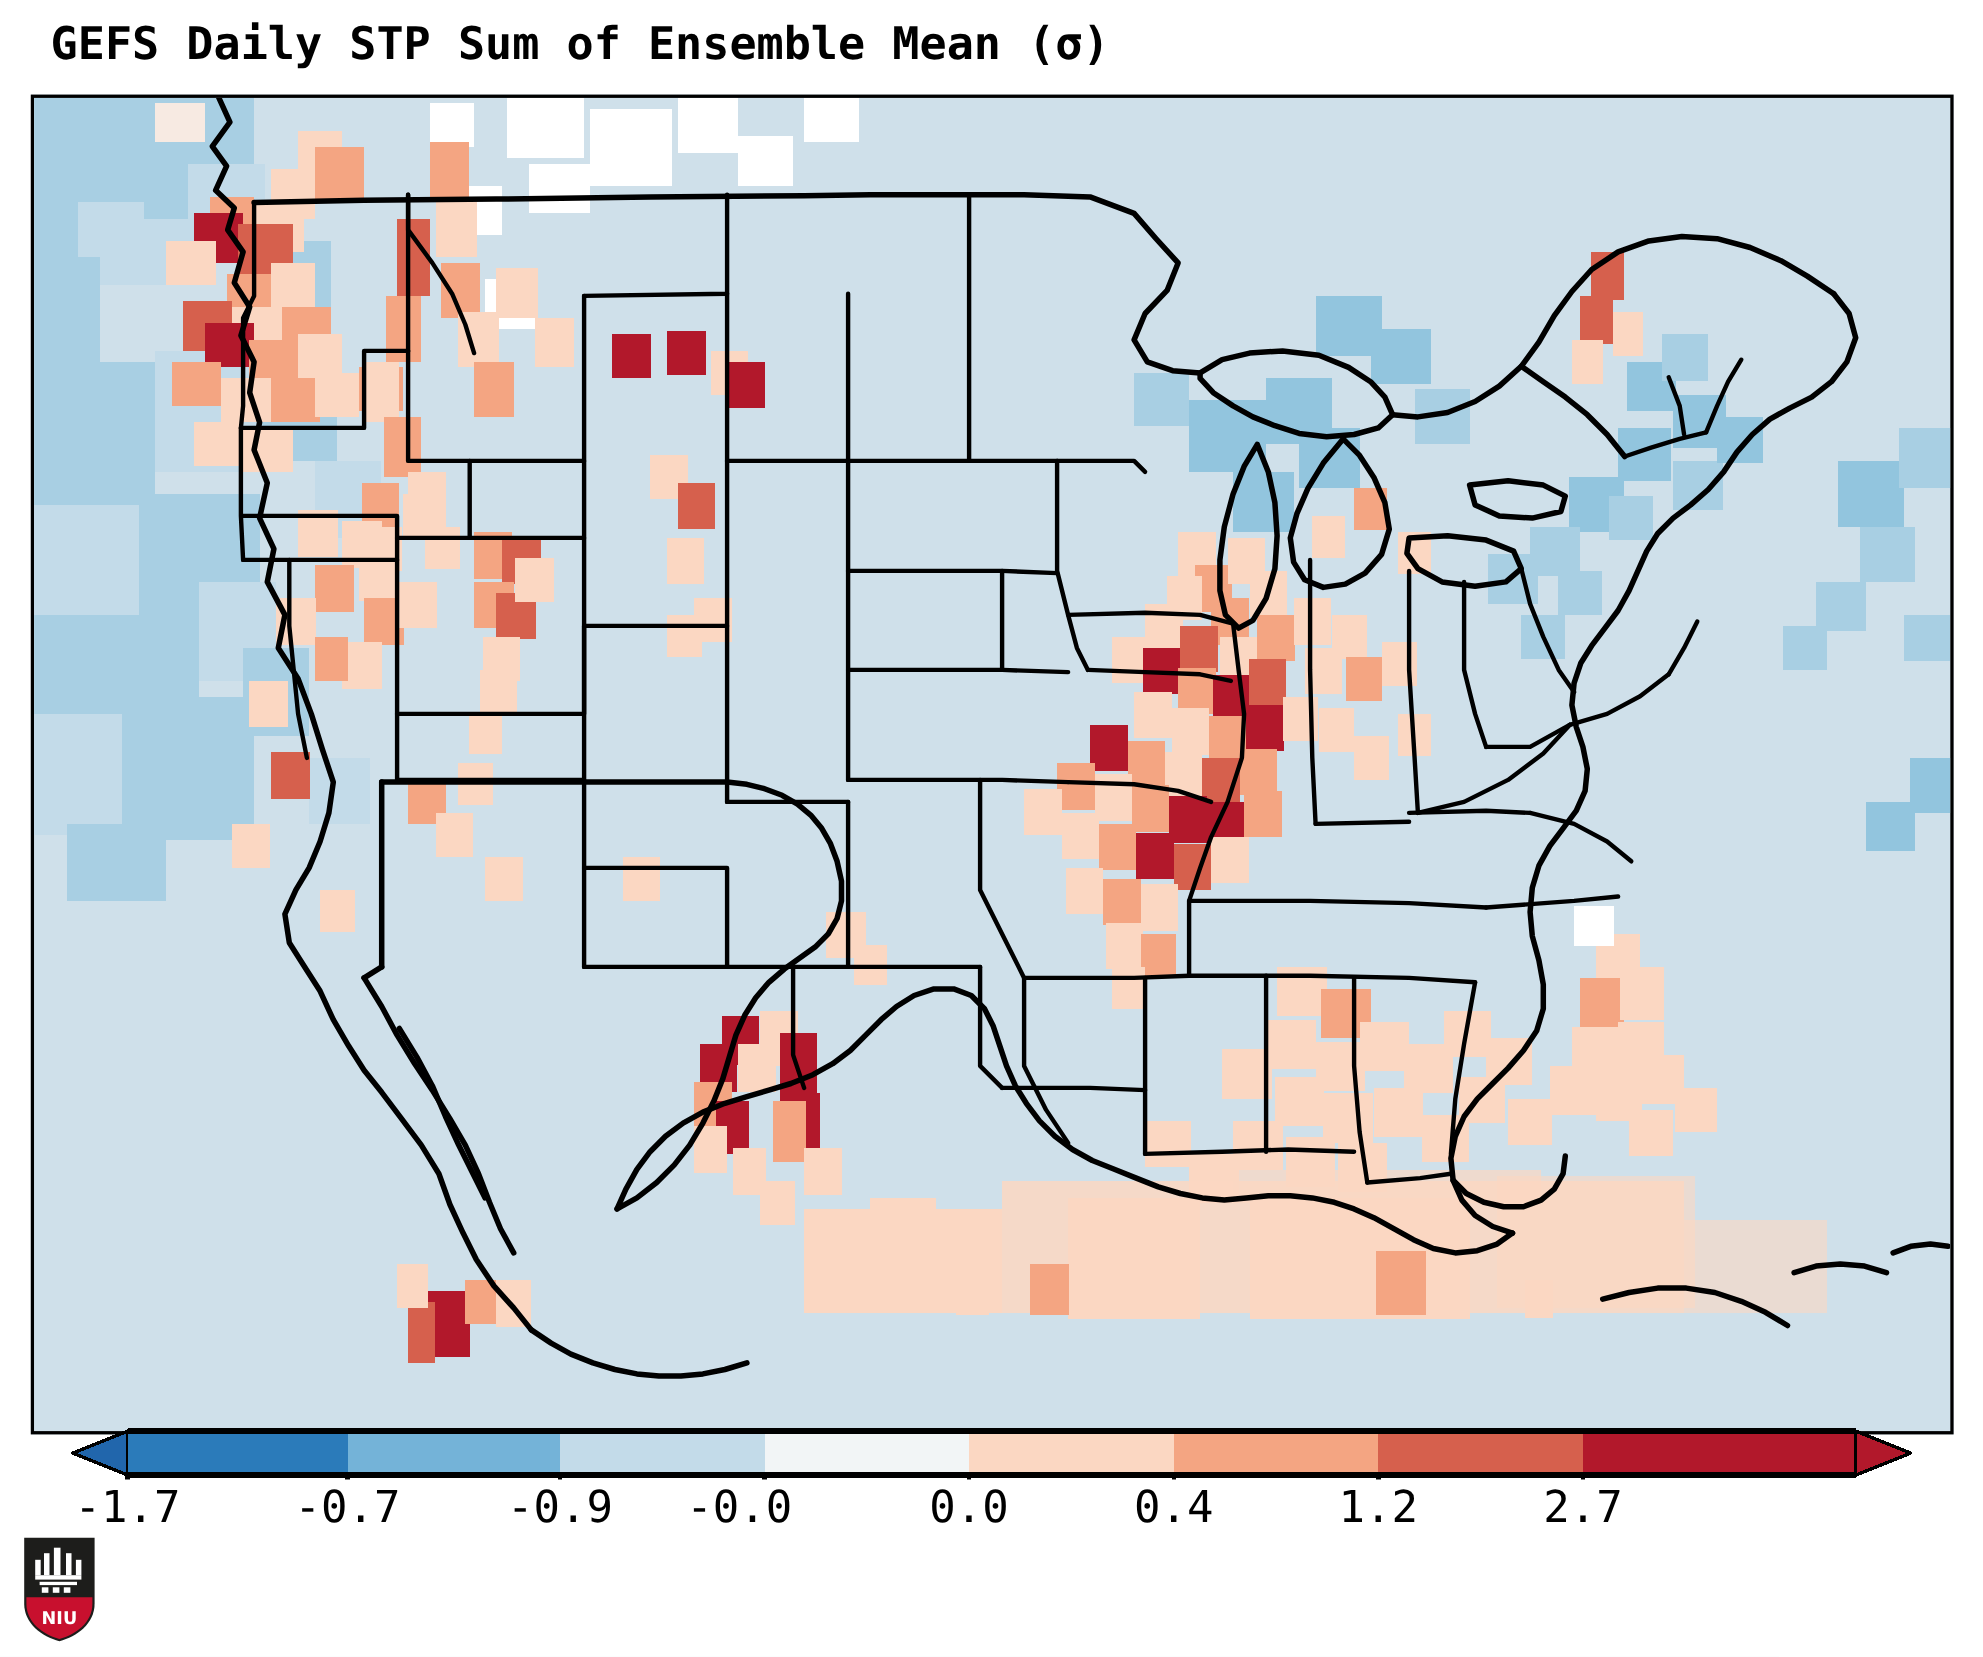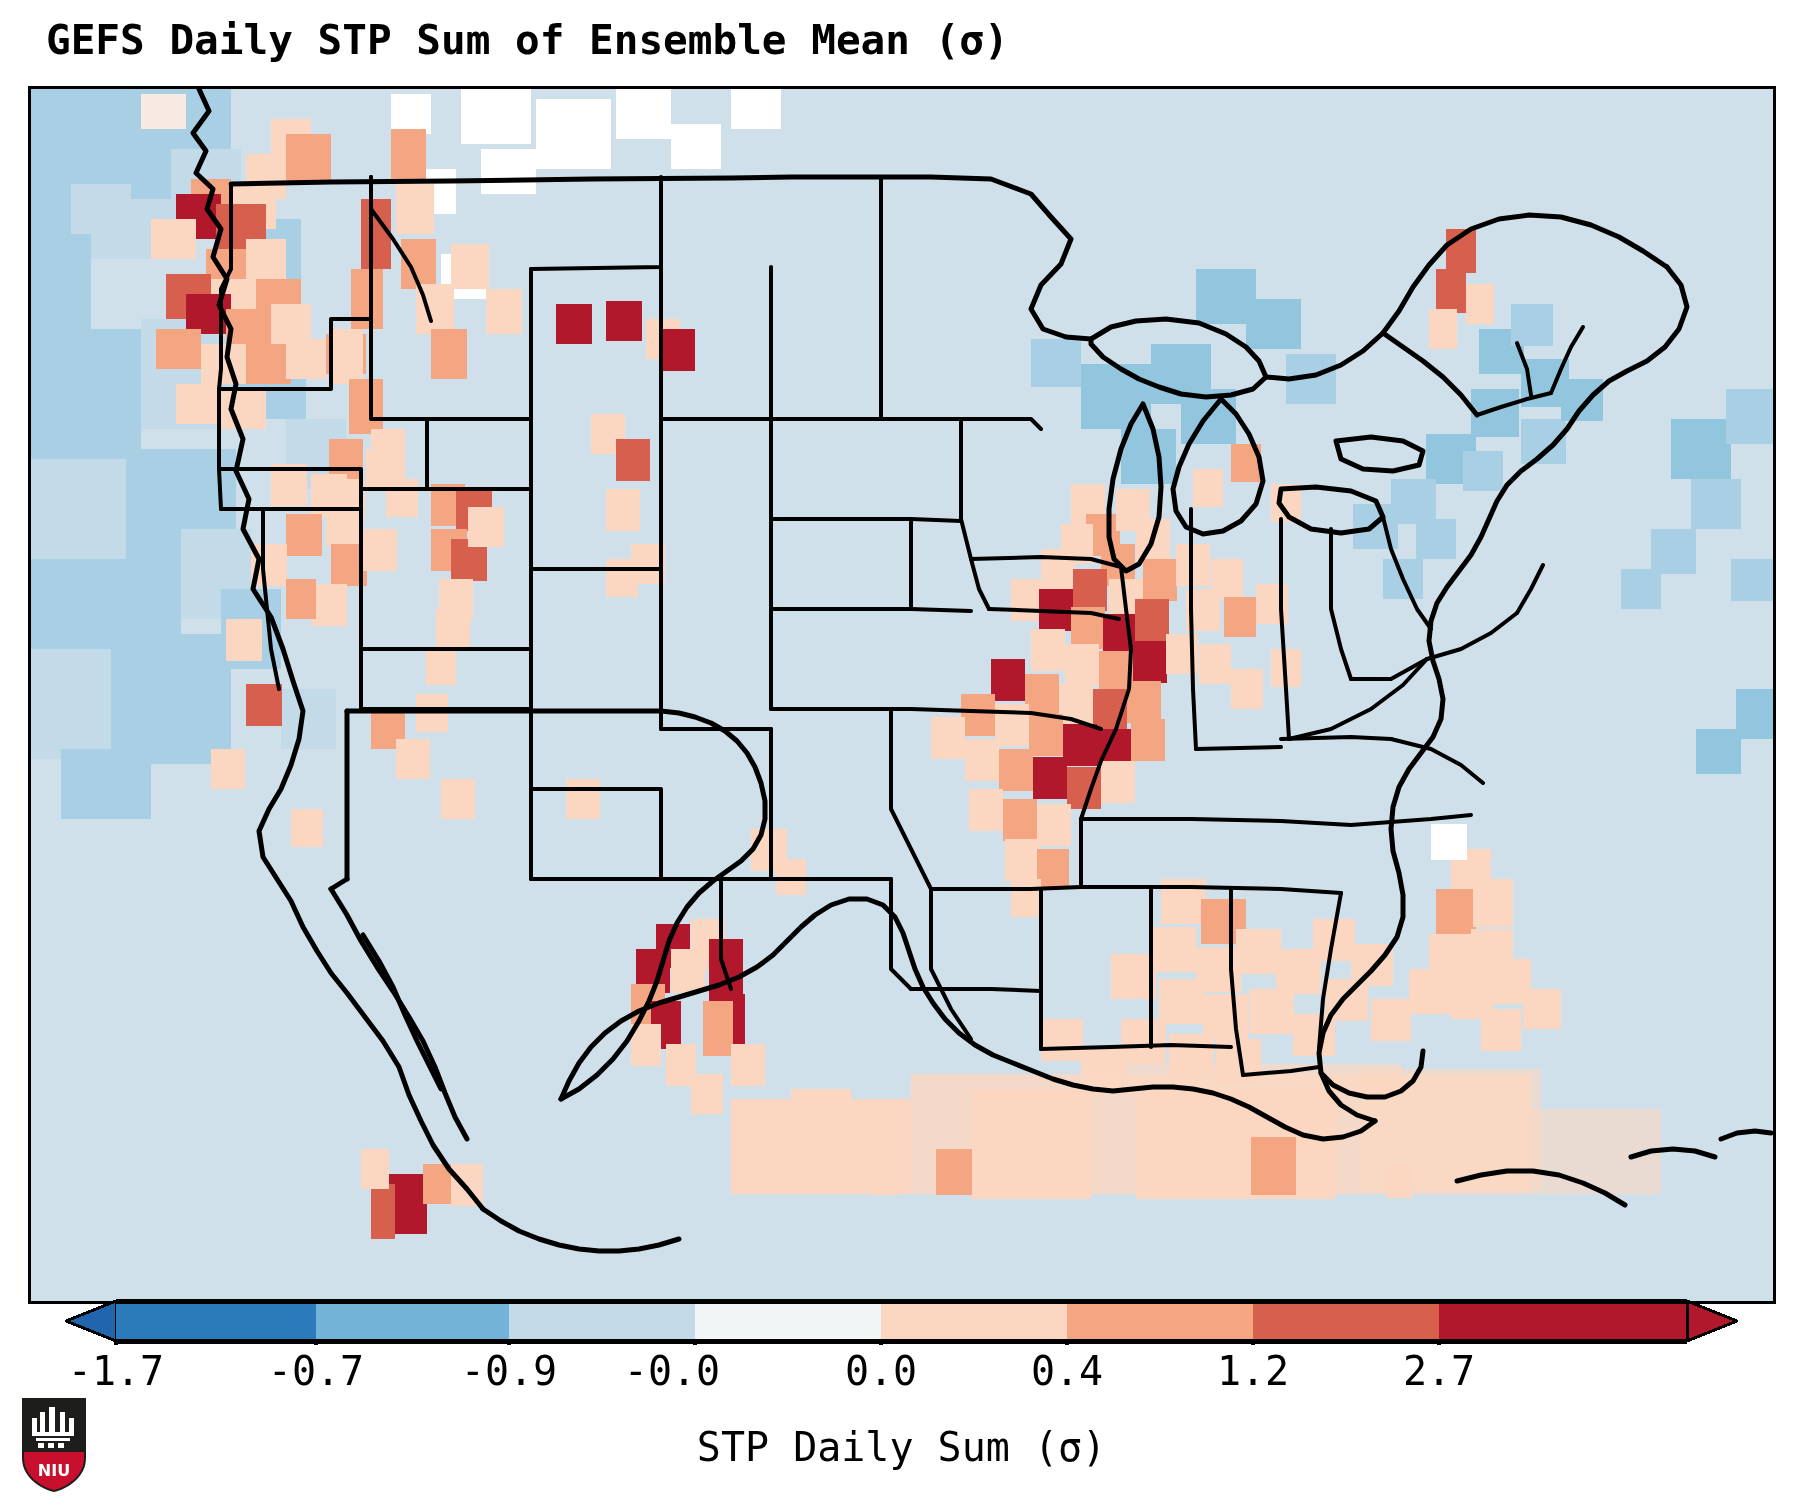--- a/index.html
+++ b/index.html
@@ -549,21 +549,20 @@
     <span class="ticklabel" style="left:116px">-1.7</span>
     <span class="ticklabel" style="left:316px">-0.7</span>
     <span class="ticklabel" style="left:509px">-0.9</span>
     <span class="ticklabel" style="left:672px">-0.0</span>
     <span class="ticklabel" style="left:881px">0.0</span>
     <span class="ticklabel" style="left:1067px">0.4</span>
     <span class="ticklabel" style="left:1253px">1.2</span>
     <span class="ticklabel" style="left:1439px">2.7</span>
   </div>
 
-  <div class="cbartitle">STP Daily Sum (σ)</div>
 
   <svg class="logo" viewBox="0 0 72 98">
     <path d="M4,2 L68,2 L68,62 C68,80 52,92 36,96 C20,92 4,80 4,62 Z" fill="#1d1d1b"></path>
     <path d="M6,56 L66,56 L66,62 C66,79 51,90 36,94 C21,90 6,79 6,62 Z" fill="#c8102e"></path>
     <g fill="#ffffff">
       <rect x="14" y="22" width="5" height="14"></rect>
       <rect x="22" y="16" width="5" height="20"></rect>
       <rect x="31" y="11" width="6" height="25"></rect>
       <rect x="42" y="16" width="5" height="20"></rect>
       <rect x="51" y="22" width="5" height="14"></rect>

